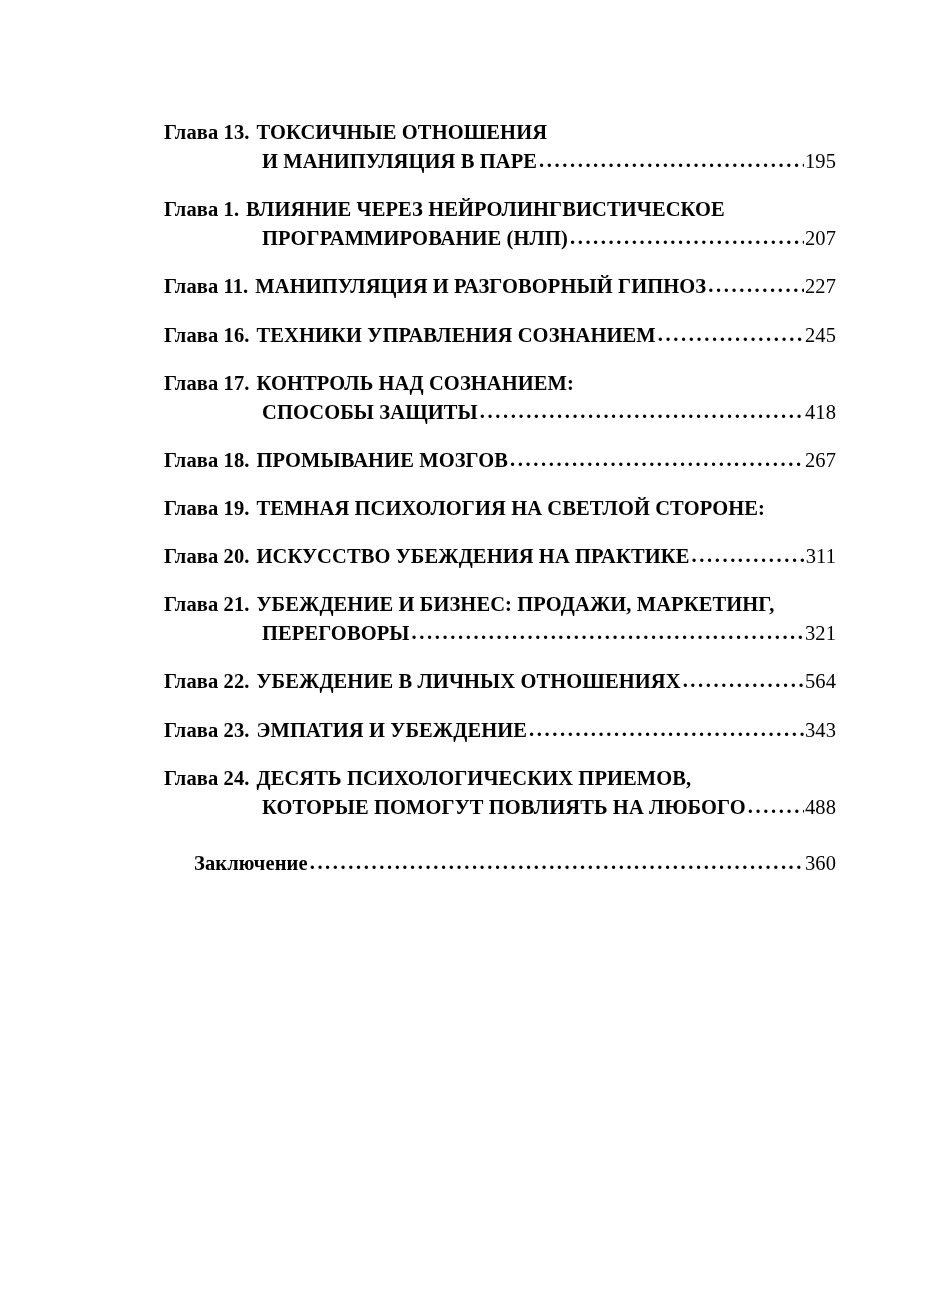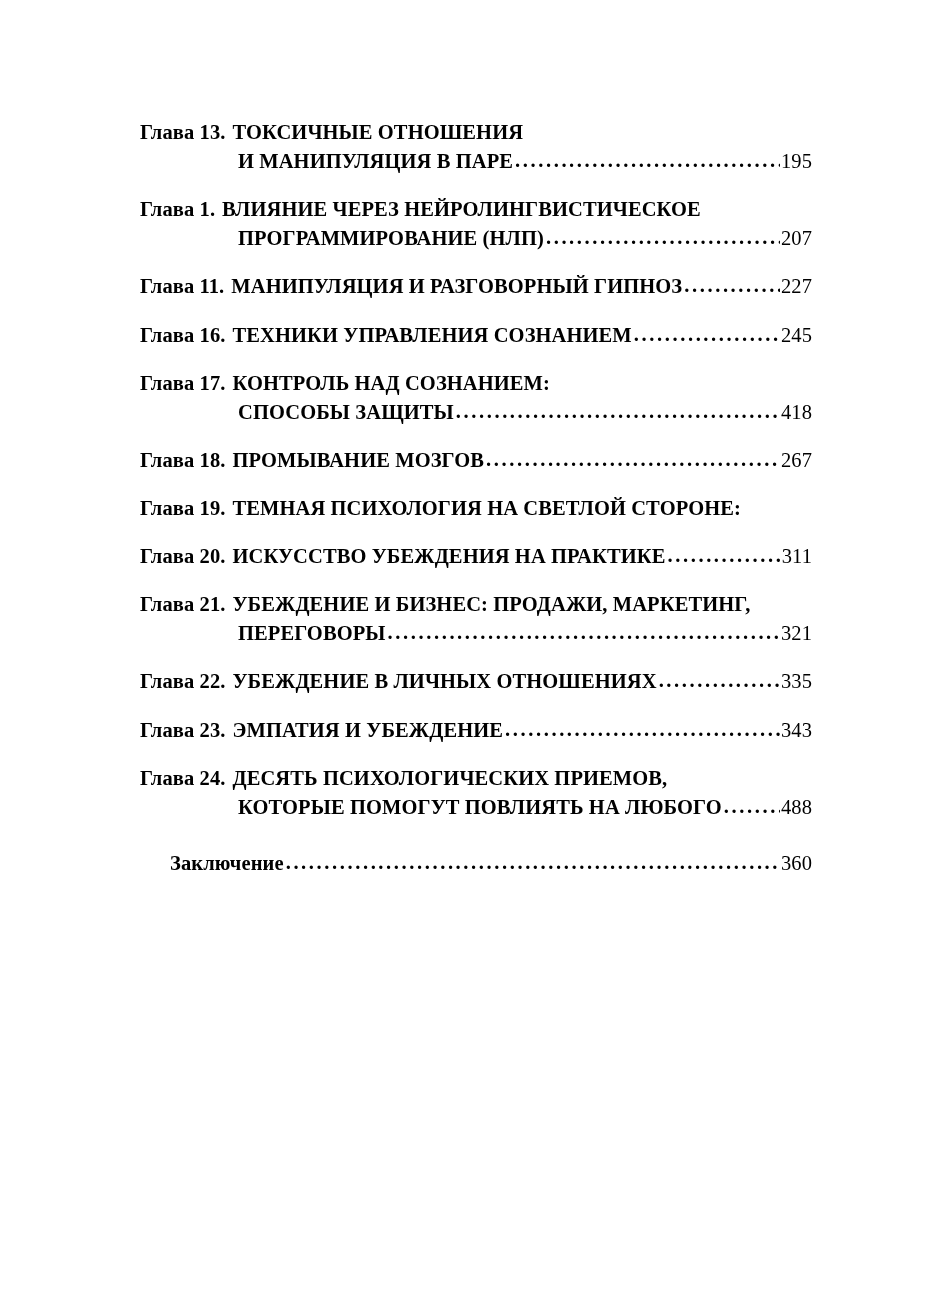--- a/index.html
+++ b/index.html
@@ -18,21 +18,21 @@
   .page {
     position: absolute;
     left: 0;
     top: 0;
     width: 927px;
     height: 1299px;
     background: #fff;
   }
   .toc {
     position: absolute;
-    left: 140px;
+    left: 164px;
     top: 118px;
     width: 672px;
   }
   .toc-entry {
     margin-bottom: 19px;
     font-size: 20.5px;
     line-height: 1.42;
     font-weight: bold;
     letter-spacing: 0.1px;
   }
@@ -194,21 +194,21 @@
         <span class="leader"></span>
         <span class="pagenum">321</span>
       </div>
     </div>
 
     <div class="toc-entry">
       <div class="line">
         <span class="chap-label">Глава 22.</span>
         <span class="chap-title">УБЕЖДЕНИЕ В ЛИЧНЫХ ОТНОШЕНИЯХ</span>
         <span class="leader"></span>
-        <span class="pagenum">335</span>
+        <span class="pagenum">564</span>
       </div>
     </div>
 
     <div class="toc-entry">
       <div class="line">
         <span class="chap-label">Глава 23.</span>
         <span class="chap-title">ЭМПАТИЯ И УБЕЖДЕНИЕ</span>
         <span class="leader"></span>
         <span class="pagenum">343</span>
       </div>

